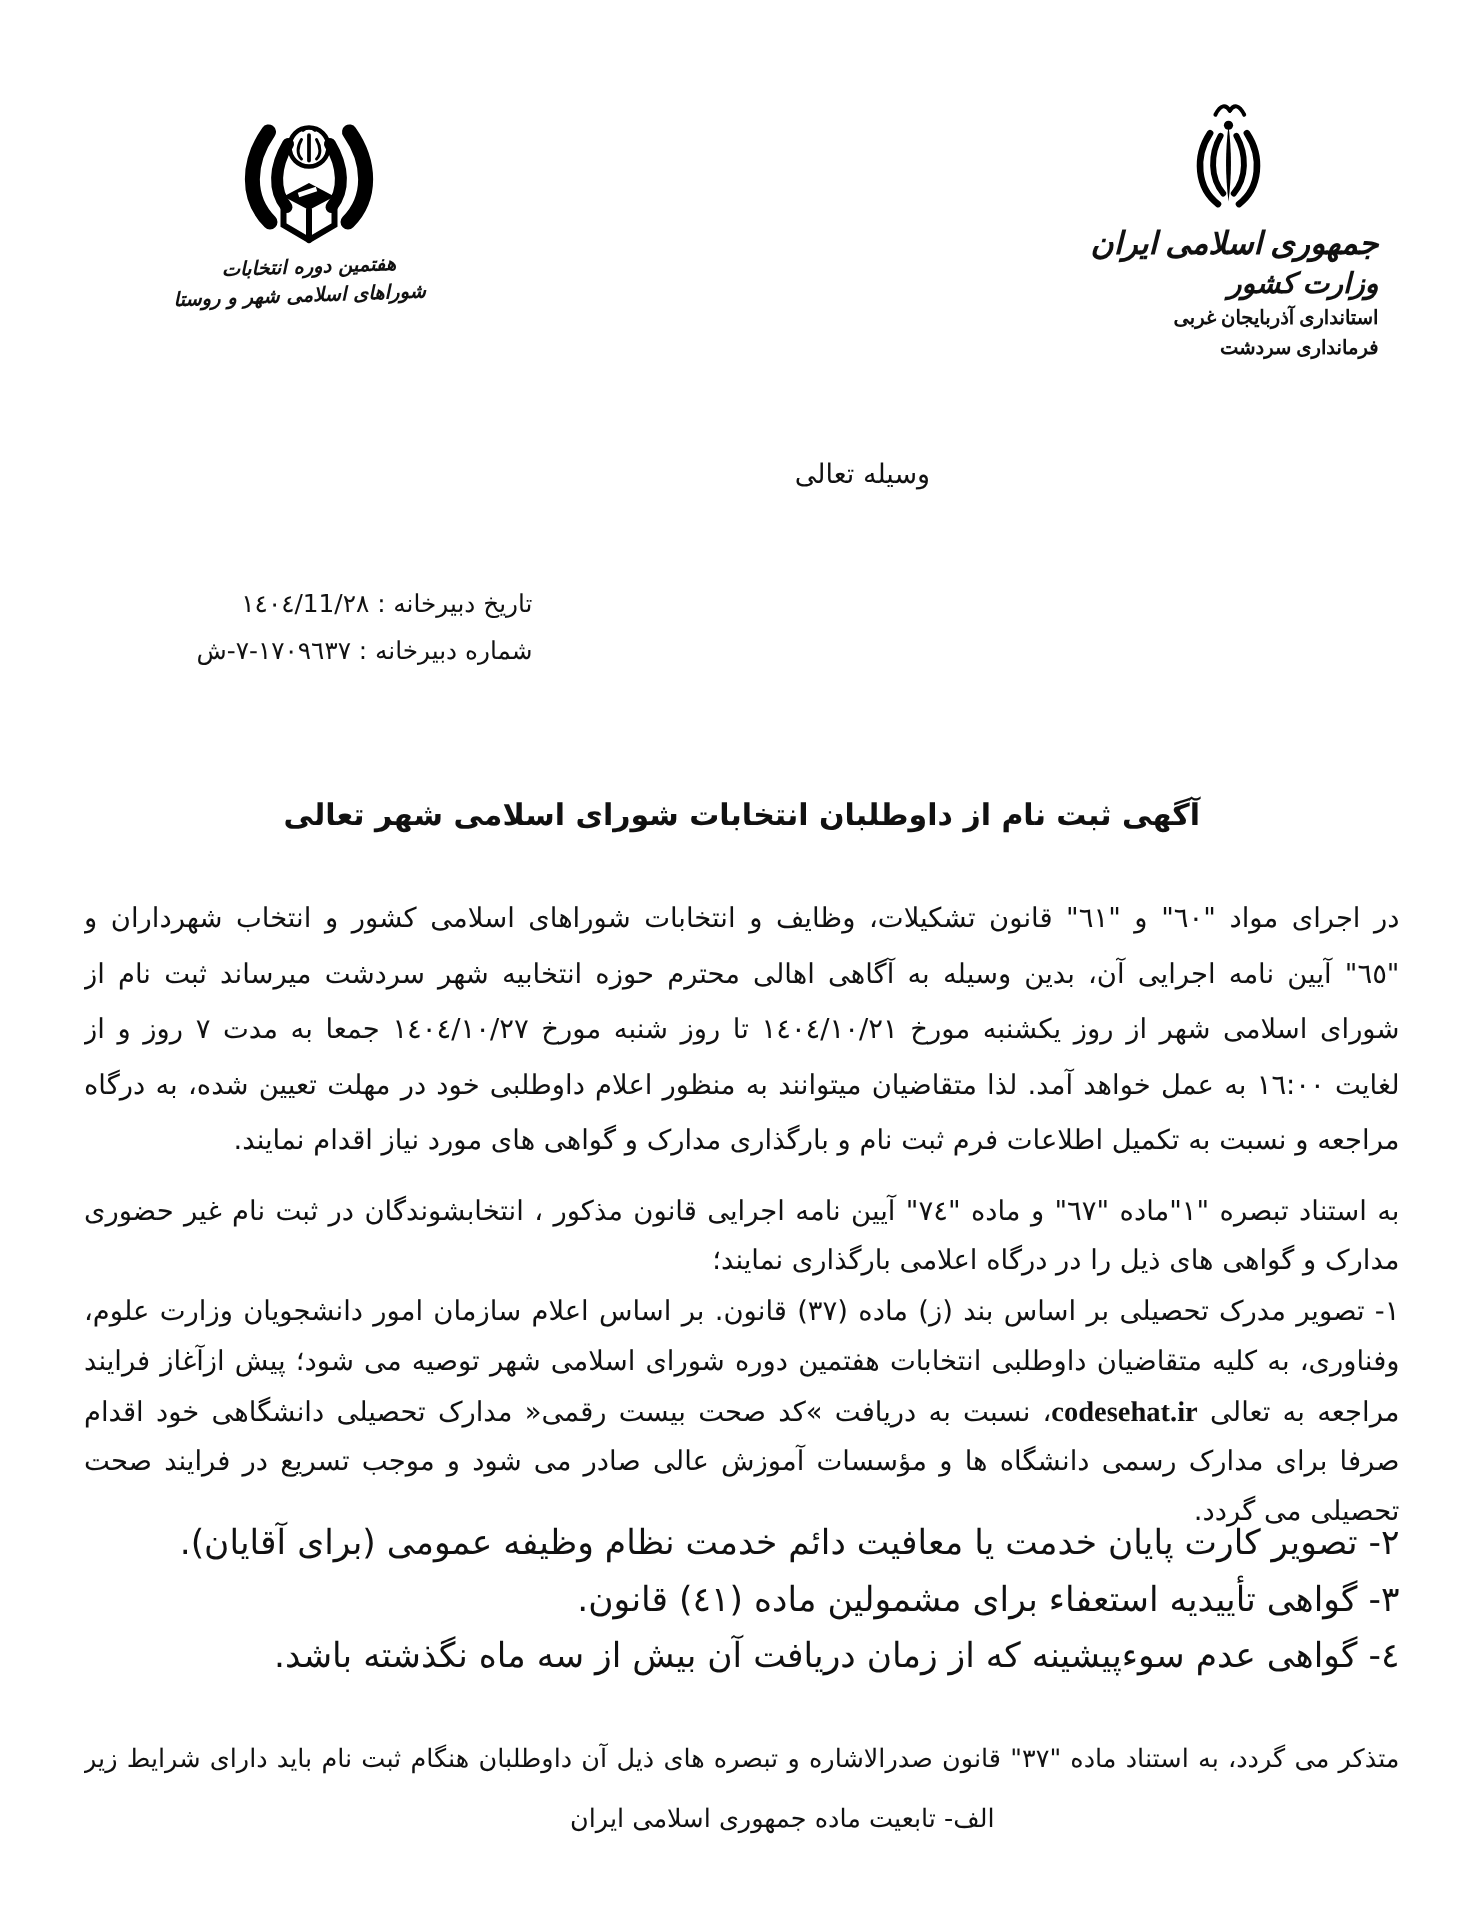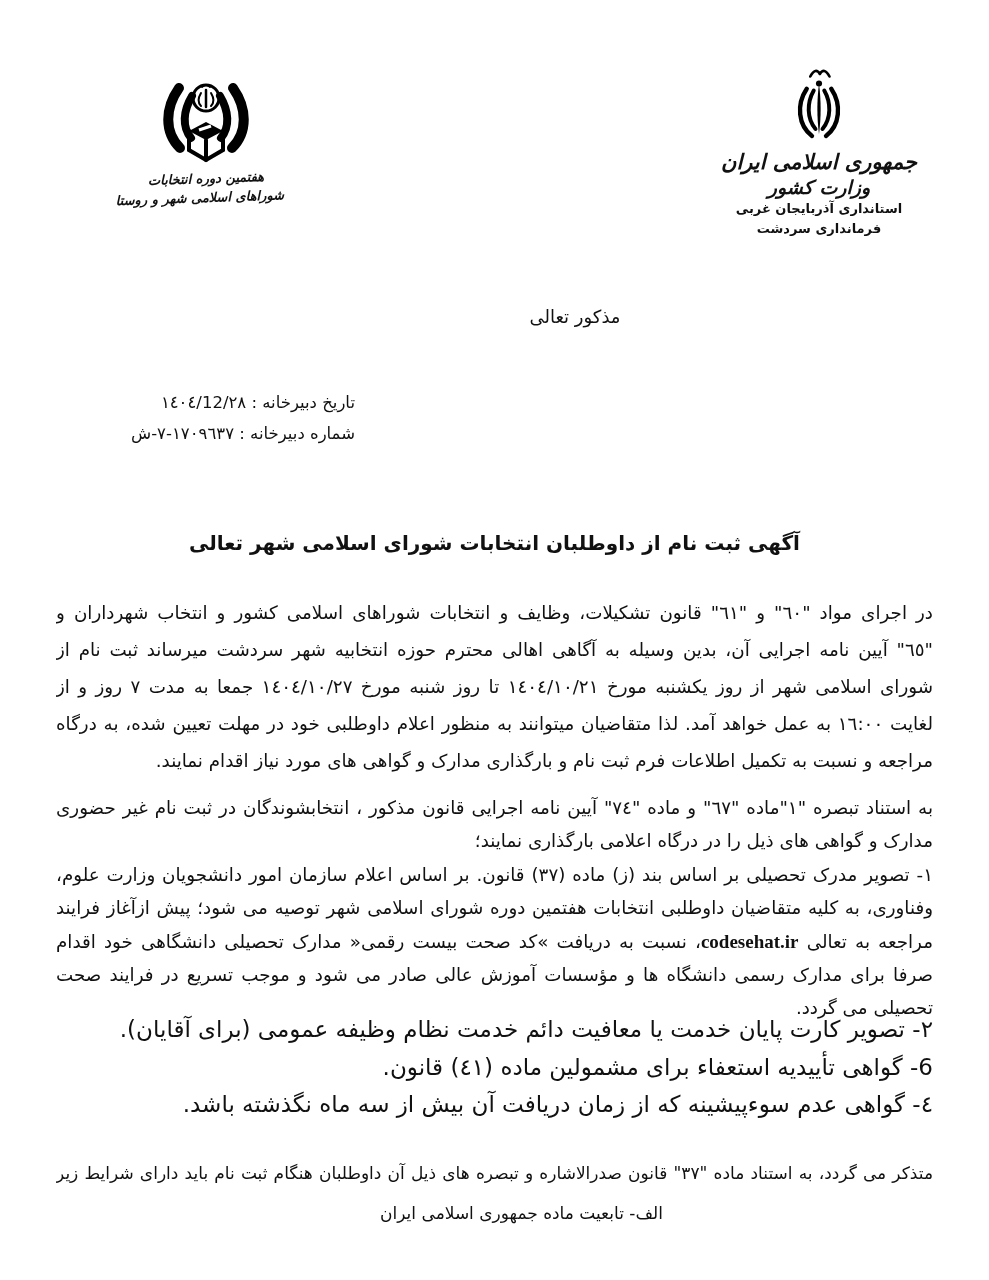--- a/index.html
+++ b/index.html
@@ -7,21 +7,21 @@
        font-family:"DejaVu Sans",sans-serif;color:#111;direction:rtl;}
   .page{position:absolute;inset:0;background:#fff;}
 
   
   .logo-left{position:absolute;left:128px;top:78px;width:156px;text-align:center;}
   .logo-left svg{display:block;margin:0 auto;}
   .logo-cap{font-size:13px;font-style:italic;font-weight:600;line-height:1.45;
             transform:rotate(-2deg);white-space:nowrap;}
 
   
-  .gov-block{position:absolute;right:70px;top:62px;width:200px;text-align:center;}
+  .gov-block{position:absolute;right:70px;top:62px;width:200px;text-align:right;font-family:Liberation Serif, serif;}
   .gov-block svg{display:block;margin:0 auto;}
   .calli1{font-size:21px;font-weight:bold;font-style:italic;white-space:nowrap;margin-top:-4px;}
   .calli2{font-size:19px;font-weight:bold;font-style:italic;white-space:nowrap;margin-top:2px;}
   .org{font-size:13px;font-weight:600;line-height:1.4;margin-top:2px;}
 
   
   .besmele{position:absolute;top:306px;left:510px;width:130px;text-align:center;
            font-size:18px;}
 
   
@@ -87,24 +87,24 @@
       </g>
       <circle cx="32" cy="20" r="3.5" fill="#000"></circle>
       <path d="M32,20 C29.5,40 29.5,58 32,78 C34.5,58 34.5,40 32,20 Z" fill="#000"></path>
     </svg>
     <div class="calli1">جمهوری اسلامی ایران</div>
     <div class="calli2">وزارت کشور</div>
     <div class="org">استانداری آذربایجان غربی</div>
     <div class="org">فرمانداری سردشت</div>
   </div>
 
-  <div class="besmele">مذکور تعالی</div>
+  <div class="besmele">وسیله تعالی</div>
 
   <div class="letter-meta">
-    <div>تاریخ دبیرخانه : ١٤٠٤/12/٢٨</div>
+    <div>تاریخ دبیرخانه : ١٤٠٤/11/٢٨</div>
     <div>شماره دبیرخانه : ١٧٠٩٦٣٧-٧-ش</div>
   </div>
 
   <h1 class="title">آگهی ثبت نام از داوطلبان انتخابات شورای اسلامی شهر تعالی</h1>
 
   <div class="para p1">
     <div class="ln j">در اجرای مواد  "٦٠"  و  "٦١" قانون تشکیلات، وظایف و انتخابات شوراهای اسلامی کشور و انتخاب شهرداران و دهیاران و ماده</div>
     <div class="ln j">"٦٥" آیین نامه اجرایی آن، بدین وسیله به آگاهی اهالی محترم حوزه انتخابیه شهر سردشت میرساند ثبت نام از داوطلبان عضویت در</div>
     <div class="ln j">شورای اسلامی شهر از روز یکشنبه مورخ ١٤٠٤/١٠/٢١ تا روز شنبه مورخ ١٤٠٤/١٠/٢٧  جمعا به مدت ٧ روز و  از ساعت ٠٨:٠٠</div>
     <div class="ln j"><span>لغایت ١٦:٠٠ به عمل خواهد آمد. لذا متقاضیان میتوانند به منظور اعلام داوطلبی خود در مهلت تعیین شده، به درگاه </span></div>
@@ -116,21 +116,21 @@
     <div class="ln">مدارک و گواهی های ذیل را در درگاه اعلامی بارگذاری نمایند؛</div>
     <div class="ln j">١- تصویر مدرک تحصیلی بر اساس بند (ز) ماده (٣٧) قانون.  بر اساس اعلام سازمان امور دانشجویان وزارت علوم، تحقیقات</div>
     <div class="ln j">وفناوری، به کلیه متقاضیان داوطلبی انتخابات هفتمین دوره شورای اسلامی شهر توصیه می شود؛ پیش ازآغاز فرایند ثبت نام، با</div>
     <div class="ln j"><span>مراجعه به تعالی </span><span class="lat">codesehat.ir</span><span>، نسبت به دریافت »کد صحت بیست  رقمی« مدارک تحصیلی دانشگاهی خود اقدام نمایند. این کد</span></div>
     <div class="ln j">صرفا برای مدارک رسمی دانشگاه ها و مؤسسات آموزش عالی صادر می شود و موجب تسریع در فرایند صحت  سنجی مدارک</div>
     <div class="ln">تحصیلی می گردد.</div>
   </div>
 
   <div class="para items">
     <div class="ln">٢- تصویر کارت پایان خدمت یا معافیت دائم خدمت نظام وظیفه عمومی (برای آقایان).</div>
-    <div class="ln">6- گواهی تأییدیه استعفاء برای مشمولین ماده (٤١) قانون.</div>
+    <div class="ln">٣- گواهی تأییدیه استعفاء برای مشمولین ماده (٤١) قانون.</div>
     <div class="ln">٤- گواهی عدم سوءپیشینه که از زمان دریافت آن بیش از سه ماه نگذشته باشد.</div>
   </div>
 
   <div class="para footer">
     <div class="ln j">متذکر می گردد، به استناد ماده "٣٧" قانون صدرالاشاره و تبصره های ذیل آن داوطلبان هنگام ثبت نام باید دارای شرایط زیر باشند؛</div>
     <div class="ln indent">الف- تابعیت ماده جمهوری اسلامی ایران</div>
   </div>
 
 </div>
 

